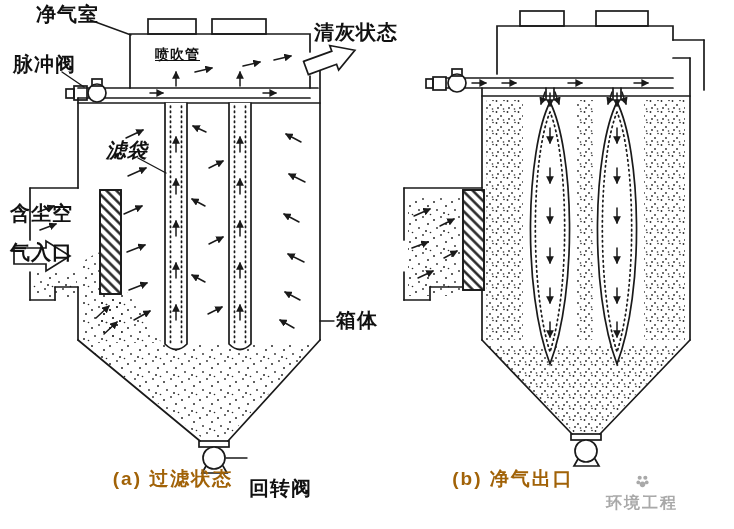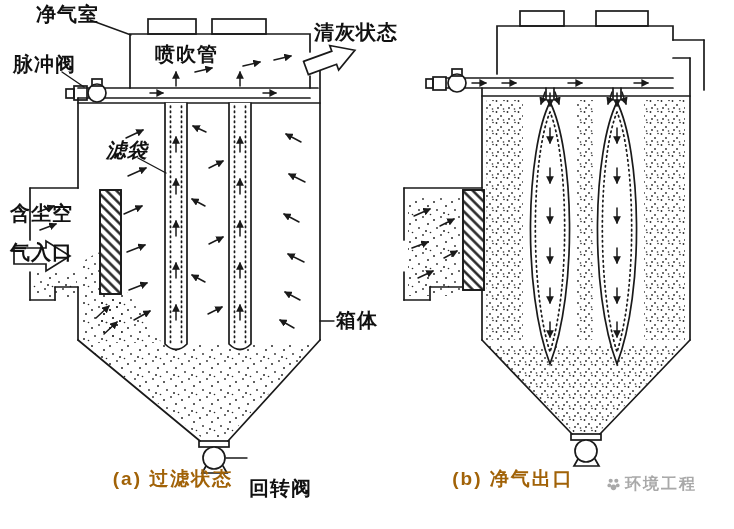--- a/index.html
+++ b/index.html
@@ -5,28 +5,28 @@
   html,body{margin:0;padding:0;background:#ffffff;}
   .stage{
     position:relative;width:734px;height:529px;background:#ffffff;overflow:hidden;
     font-family:"Liberation Sans", sans-serif;color:#111;
   }
   svg.art{position:absolute;left:0;top:0;width:734px;height:529px;}
   .lbl{
     position:absolute;font-weight:700;font-size:20px;line-height:21px;
     color:#111;white-space:nowrap;letter-spacing:1px;
   }
-  .lbl.big{font-size:20px;}
+  .lbl.big{font-size:14px;text-decoration:underline;}
   .caption{
     position:absolute;top:466px;width:190px;text-align:center;
     font-size:19px;font-weight:700;letter-spacing:2px;color:#a16207;
   }
   .watermark{
     position:absolute;left:606px;top:474px;display:flex;align-items:center;gap:4px;
-    color:#a9a9a9;font-size:16px;font-weight:700;letter-spacing:2px;
+    color:#a9a9a9;font-size:16px;font-weight:700;letter-spacing:2px;flex-direction:column;
   }
   .watermark .wicon{width:15px;height:15px;display:inline-block;}
 </style>
 </head>
 <body>
 
 <div class="stage">
 
   <svg class="art" viewBox="0 0 734 529" fill="none" stroke="#1a1a1a" stroke-width="1.7" stroke-linecap="round">
     <defs>

